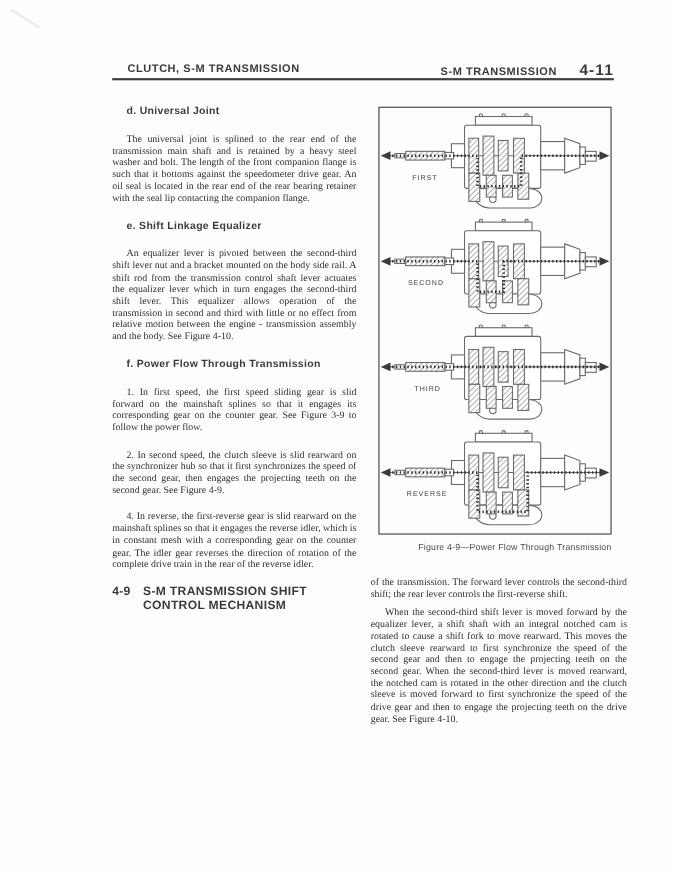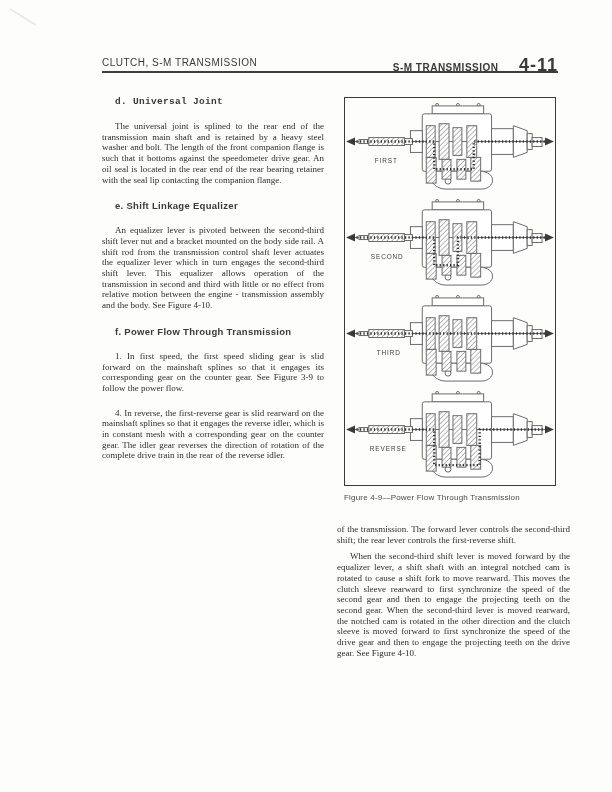--- a/index.html
+++ b/index.html
@@ -9,42 +9,42 @@
     font-family:"Liberation Serif", serif;
     color:#2d2d2d;
     overflow:hidden;
   }
   .artifact{
     position:absolute;left:8px;top:16px;width:30px;height:1.5px;
     background:rgba(60,60,60,0.10);transform:rotate(32deg);
   }
   
   .hdr-left{
-    position:absolute;left:102px;top:57px;
-    font-family:"Liberation Sans",sans-serif;font-weight:normal;
+    position:absolute;left:116px;top:57px;
+    font-family:"Liberation Sans",sans-serif;font-weight:bold;
     font-size:10px;letter-spacing:0.5px;color:#3a3a3a;white-space:nowrap;
   }
   .hdr-right{
     position:absolute;right:54px;top:55px;text-align:right;white-space:nowrap;
     font-family:"Liberation Sans",sans-serif;font-weight:bold;color:#3a3a3a;
   }
   .hdr-right .sec-name{font-size:10px;letter-spacing:0.5px;vertical-align:baseline;text-align:right;}
-  .hdr-right .pg-num{font-size:18px;letter-spacing:1px;margin-left:16px;vertical-align:baseline;}
+  .hdr-right .pg-num{font-size:14px;letter-spacing:1px;margin-left:16px;vertical-align:baseline;}
   .hdr-rule{
     position:absolute;left:102px;top:71px;width:456px;height:2px;background:#3f3f3f;
   }
   
   .col-left{position:absolute;left:102px;top:92px;width:222px;}
   .col-right{position:absolute;left:337px;top:524px;width:233px;}
   .sec-h{
     font-family:"Liberation Sans",sans-serif;font-weight:bold;
     font-size:9.5px;color:#3a3a3a;letter-spacing:0.3px;
     margin:15px 0 7px 13px;
   }
-  .sec-h:first-child{margin-top:4px;font-family:Liberation Mono, monospace;}
+  .sec-h:first-child{margin-top:4px;}
   p.body{
     font-size:9px;line-height:10.7px;margin:0 0 4px 0;
     text-align:justify;
   }
   p.body.indent{text-indent:13px;margin-top:14px;}
   .sec49{
     margin:14px 0 0 0;display:flex;
     font-family:"Liberation Sans",sans-serif;font-weight:bold;
     font-size:11px;line-height:13px;color:#3a3a3a;letter-spacing:0.3px;
   }
@@ -56,21 +56,21 @@
     position:absolute;left:344px;top:97px;width:212px;height:389px;
     border:1px solid #3c3c3c;background:#fdfdfc;box-sizing:border-box;
   }
   .tview{display:block;width:210px;height:96px;}
   .flow{stroke:#2f2f2f;stroke-width:2.4;stroke-dasharray:1.3 2.2;fill:none;}
   .vlabel{
     font-family:"Liberation Sans",sans-serif;font-size:6.5px;
     letter-spacing:0.9px;fill:#3c3c3c;stroke:none;
   }
   .caption{
-    position:absolute;left:344px;top:493px;width:212px;text-align:left;
+    position:absolute;left:344px;top:493px;width:212px;text-align:right;
     font-family:"Liberation Sans",sans-serif;font-size:8px;
     color:#4a4a4a;letter-spacing:0.2px;
   }
   .defs-holder{position:absolute;width:0;height:0;overflow:hidden;}
 </style>
 </head>
 <body>
 
 <div class="artifact"></div>
 
@@ -84,22 +84,30 @@
 <div class="col-left">
 
   <div class="sec-h">d. Universal Joint</div>
   <p class="body indent">The universal joint is splined to the rear end of the transmission main shaft and is retained by a heavy steel washer and bolt. The length of the front companion flange is such that it bottoms against the speedometer drive gear. An oil seal is located in the rear end of the rear bearing retainer with the seal lip contacting the companion flange.</p>
 
   <div class="sec-h">e. Shift Linkage Equalizer</div>
   <p class="body indent">An equalizer lever is pivoted between the second-third shift lever nut and a bracket mounted on the body side rail. A shift rod from the transmission control shaft lever actuates the equalizer lever which in turn engages the second-third shift lever. This equalizer allows operation of the transmission in second and third with little or no effect from relative motion between the engine - transmission assembly and the body. See Figure 4-10.</p>
 
   <div class="sec-h">f. Power Flow Through Transmission</div>
   <p class="body indent">1. In first speed, the first speed sliding gear is slid forward on the mainshaft splines so that it engages its corresponding gear on the counter gear. See Figure 3-9 to follow the power flow.</p>
+  <p class="body indent">2. In second speed, the clutch sleeve is slid rearward on the synchronizer hub so that it first synchronizes the speed of the second gear, then engages the projecting teeth on the second gear. See Figure 4-9.</p>
   <p class="body indent">4. In reverse, the first-reverse gear is slid rearward on the mainshaft splines so that it engages the reverse idler, which is in constant mesh with a corresponding gear on the counter gear. The idler gear reverses the direction of rotation of the complete drive train in the rear of the reverse idler.</p>
 
+  <div class="sec49">
+    <span class="num">4-9</span>
+    <span class="t">
+      <span>S-M TRANSMISSION SHIFT</span><br>
+      <span>CONTROL MECHANISM</span>
+    </span>
+  </div>
 </div>
 
 <svg class="defs-holder" aria-hidden="true">
   <defs>
     <pattern id="hatch" patternUnits="userSpaceOnUse" width="3.5" height="3.5" patternTransform="rotate(45)">
       <rect width="3.5" height="3.5" fill="#ffffff"></rect>
       <line x1="0" y1="0" x2="0" y2="3.5" stroke="#7a7a7a" stroke-width="1.1"></line>
     </pattern>
     <g id="gbx" stroke="#6a6a6a" fill="none" stroke-width="1">
 

